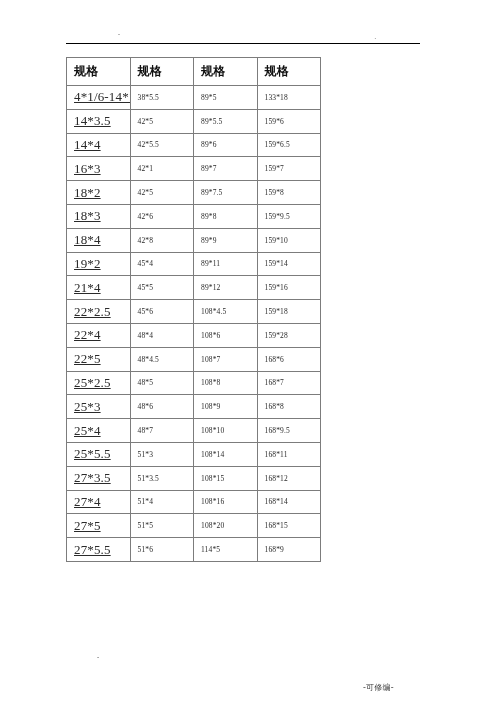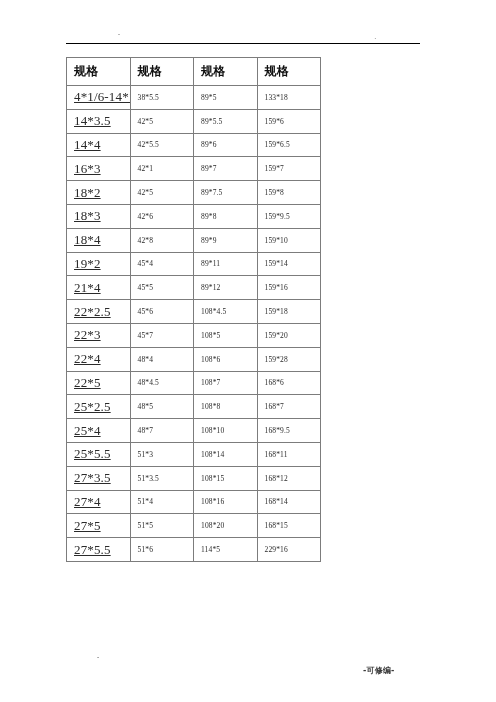--- a/index.html
+++ b/index.html
@@ -101,27 +101,26 @@
     position: absolute;
     left: 97px;
     top: 652px;
     font-size: 6.5px;
     color: #4a4a4a;
     line-height: 9px;
   }
   .footer-mark-right {
     position: absolute;
     left: 363px;
-    top: 666px;
+    top: 683px;
     font-size: 8px;
     color: #3a3a3a;
     line-height: 10px;
     font-family: "DejaVu Sans", "Liberation Sans", sans-serif;
     letter-spacing: 0.2px;
-    font-weight: bold;
   }
 </style>
 </head>
 <body>
 
 <div class="page">
 
   <div class="header-band">
     <span class="header-mark-left">-</span>
     <span class="header-mark-right">.</span>
@@ -198,44 +197,44 @@
           <td>89*12</td>
           <td>159*16</td>
         </tr>
         <tr>
           <td class="first-col">22*2.5</td>
           <td>45*6</td>
           <td>108*4.5</td>
           <td>159*18</td>
         </tr>
         <tr>
-          <td class="first-col">22*3</td>
-          <td>45*7</td>
-          <td>108*5</td>
-          <td>159*20</td>
-        </tr>
-        <tr>
           <td class="first-col">22*4</td>
           <td>48*4</td>
           <td>108*6</td>
           <td>159*28</td>
         </tr>
         <tr>
           <td class="first-col">22*5</td>
           <td>48*4.5</td>
           <td>108*7</td>
           <td>168*6</td>
         </tr>
         <tr>
           <td class="first-col">25*2.5</td>
           <td>48*5</td>
           <td>108*8</td>
           <td>168*7</td>
         </tr>
         <tr>
+          <td class="first-col">25*3</td>
+          <td>48*6</td>
+          <td>108*9</td>
+          <td>168*8</td>
+        </tr>
+        <tr>
           <td class="first-col">25*4</td>
           <td>48*7</td>
           <td>108*10</td>
           <td>168*9.5</td>
         </tr>
         <tr>
           <td class="first-col">25*5.5</td>
           <td>51*3</td>
           <td>108*14</td>
           <td>168*11</td>
@@ -255,21 +254,21 @@
         <tr>
           <td class="first-col">27*5</td>
           <td>51*5</td>
           <td>108*20</td>
           <td>168*15</td>
         </tr>
         <tr>
           <td class="first-col">27*5.5</td>
           <td>51*6</td>
           <td>114*5</td>
-          <td>229*16</td>
+          <td>168*9</td>
         </tr>
       </tbody>
   </table>
 
   <span class="footer-mark-left">-</span>
   <span class="footer-mark-right">-可修编-</span>
 
 </div>
 
 </body></html>

